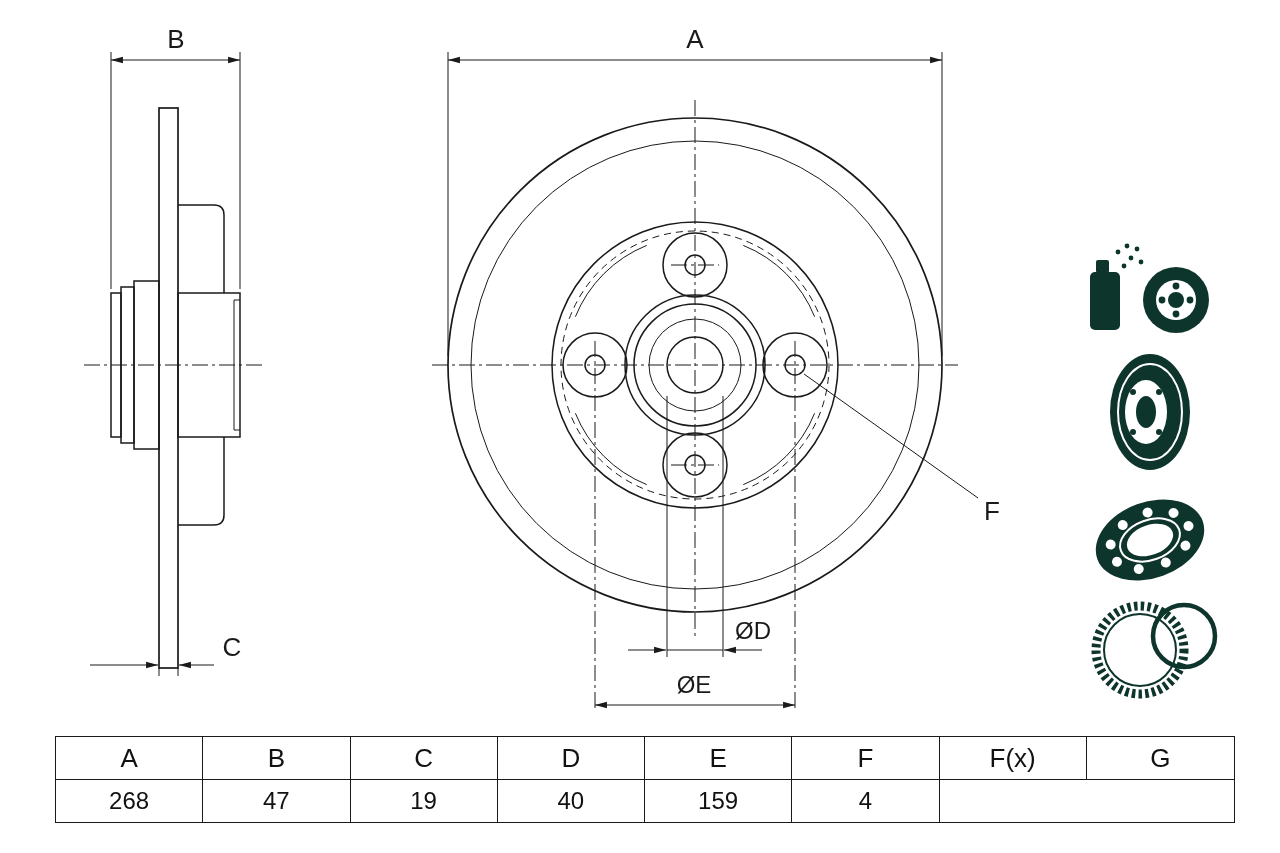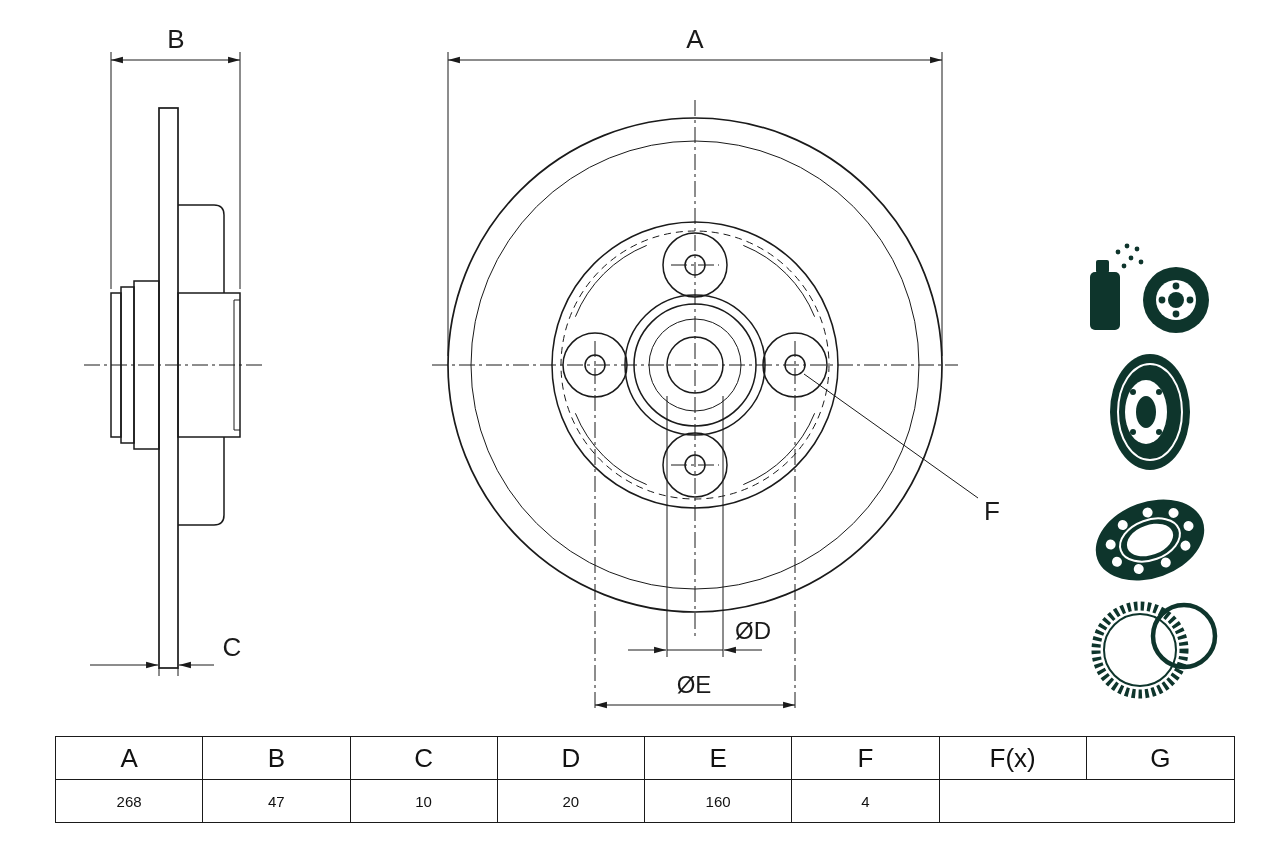--- a/index.html
+++ b/index.html
@@ -34,21 +34,21 @@
   .spec-table{
     position:absolute;left:55px;top:736px;width:1180px;
     border:1.5px solid var(--line);
     background:var(--bg);
   }
   .trow{display:grid;grid-template-columns:repeat(8,1fr);}
   .trow.thead .tcell{border-bottom:1px solid var(--line);font-size:26px;height:43px;}
   .tcell{
     border-right:1px solid var(--line);
     display:flex;align-items:center;justify-content:center;
-    font-size:15px;color:#111;height:42px;
+    font-size:24px;color:#111;height:42px;
   }
   .tcell:last-child{border-right:none;}
 </style>
 </head>
 <body>
 
 <svg width="1280" height="732" viewBox="0 0 1280 732">
   <defs>
     <marker id="arrE" viewBox="0 0 12 8" refX="11.5" refY="4" markerWidth="13" markerHeight="9" orient="auto">
       <path d="M0.5,1 L11.5,4 L0.5,7 Z" class="arrfill"></path>
@@ -204,19 +204,19 @@
     <div class="tcell">C</div>
     <div class="tcell">D</div>
     <div class="tcell">E</div>
     <div class="tcell">F</div>
     <div class="tcell">F(x)</div>
     <div class="tcell">G</div>
   </div>
   <div class="trow">
     <div class="tcell">268</div>
     <div class="tcell">47</div>
-    <div class="tcell">10</div>
-    <div class="tcell">20</div>
-    <div class="tcell">160</div>
+    <div class="tcell">19</div>
+    <div class="tcell">40</div>
+    <div class="tcell">159</div>
     <div class="tcell">4</div>
     <div class="tcell"></div>
   </div>
 </div>
 
 </body></html>

